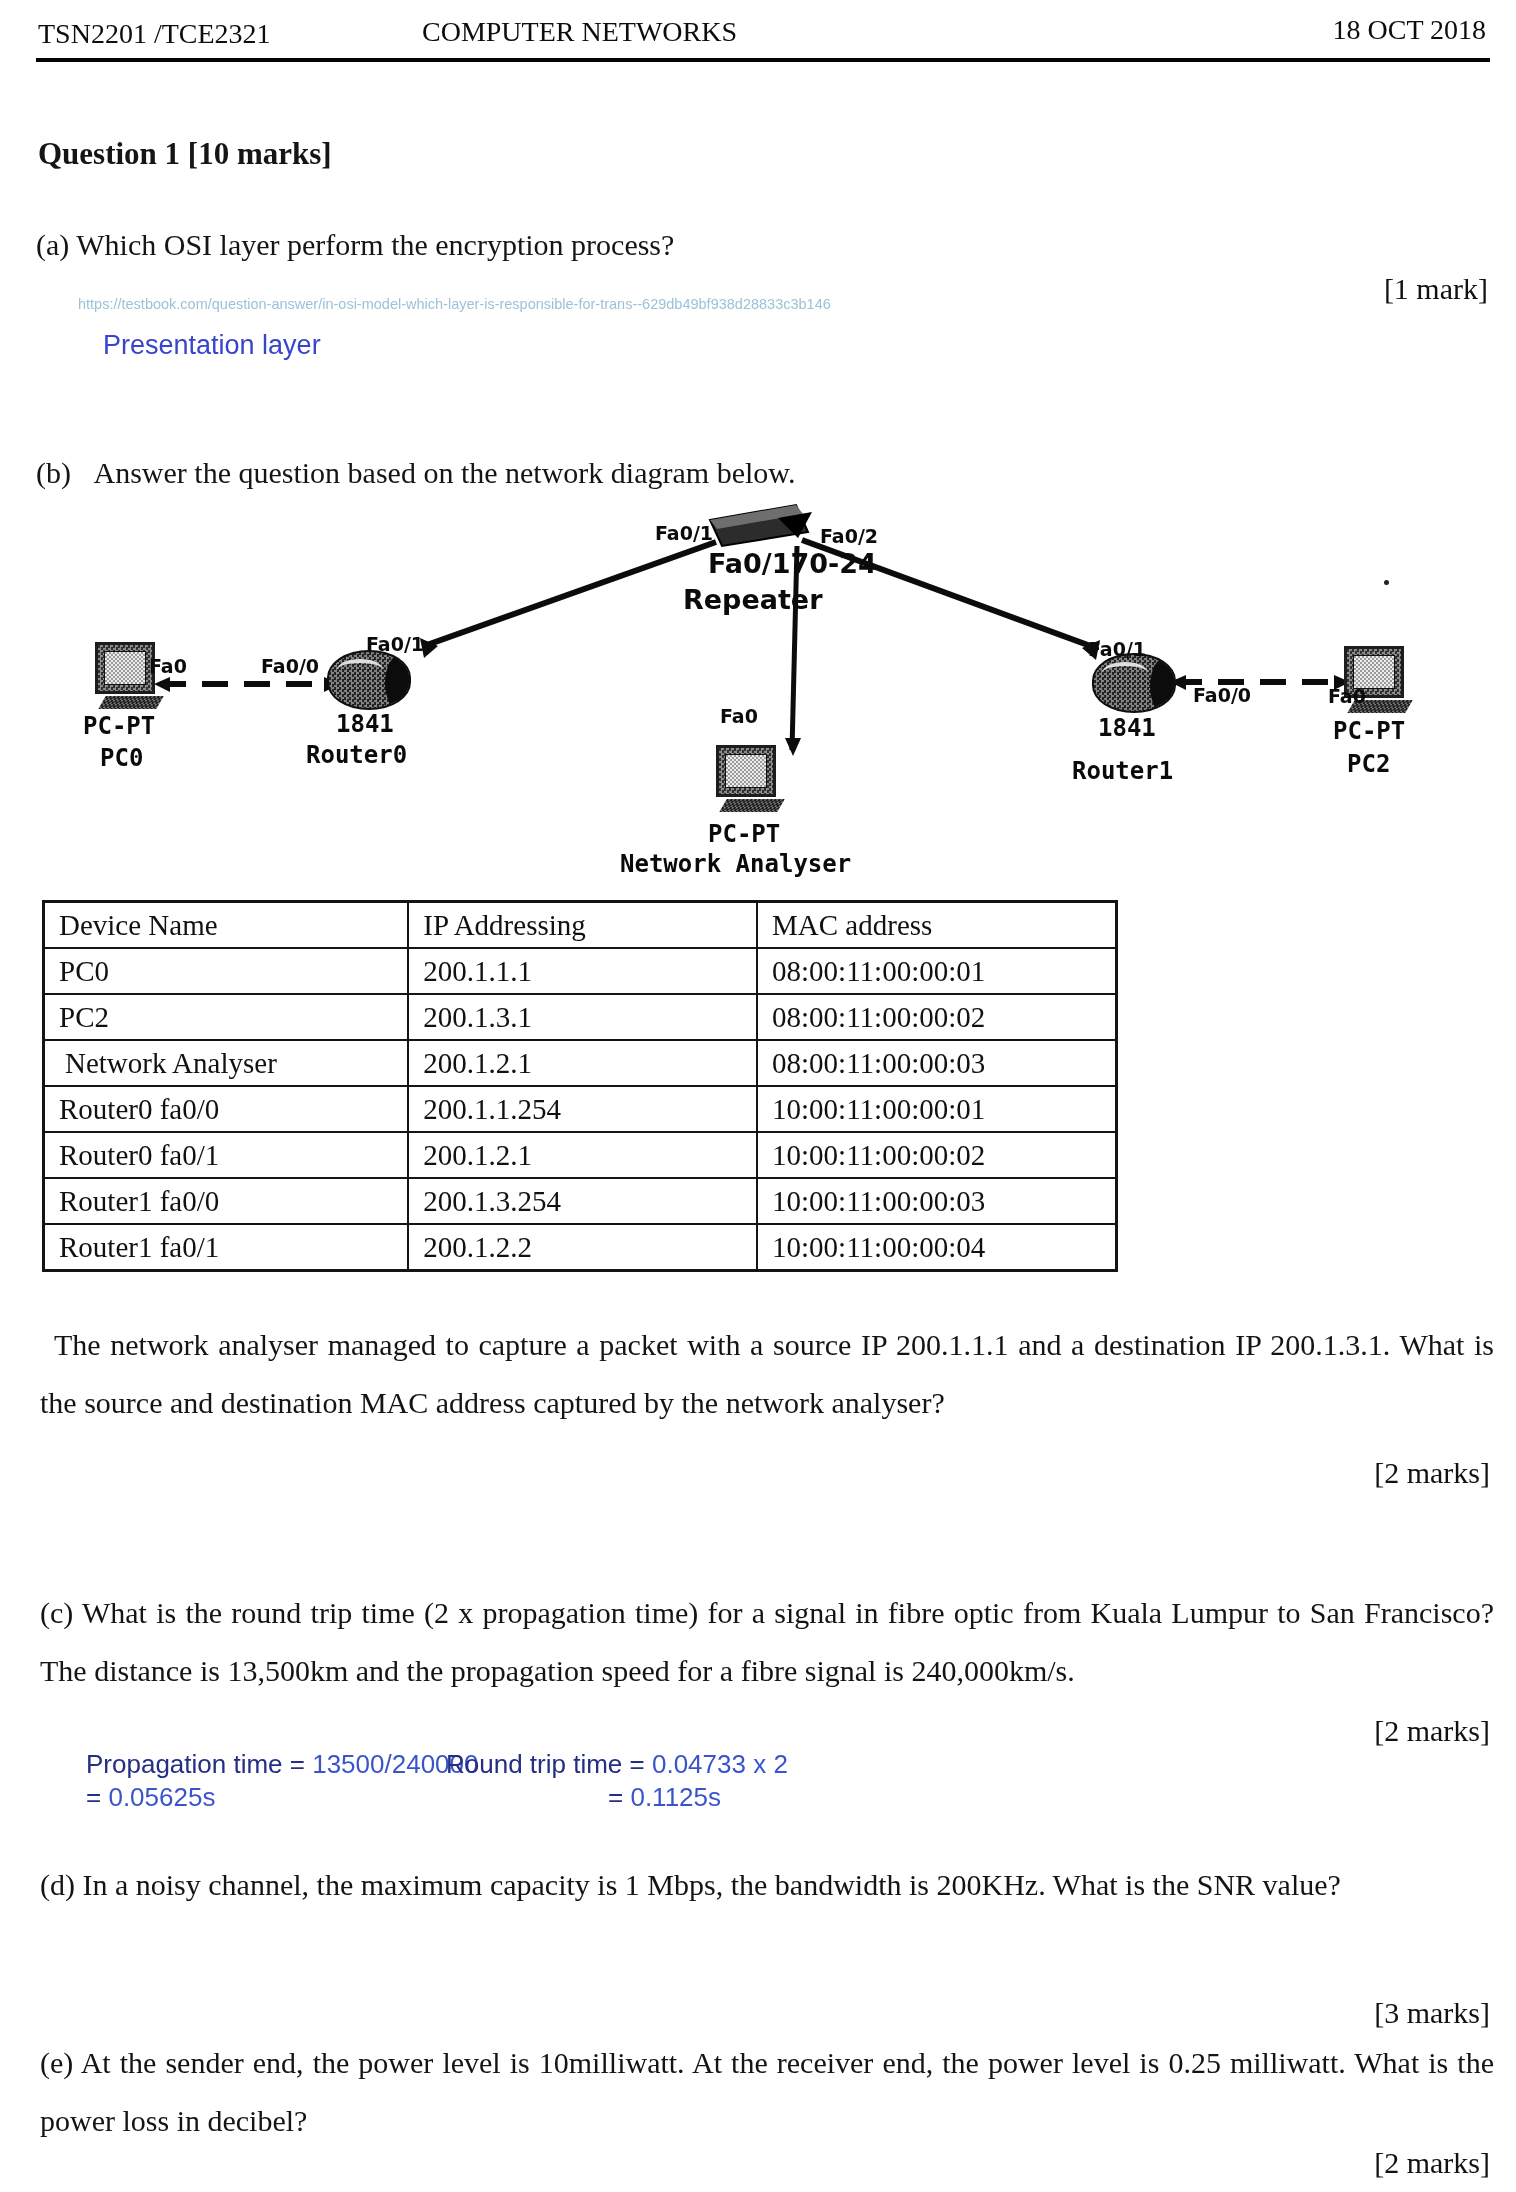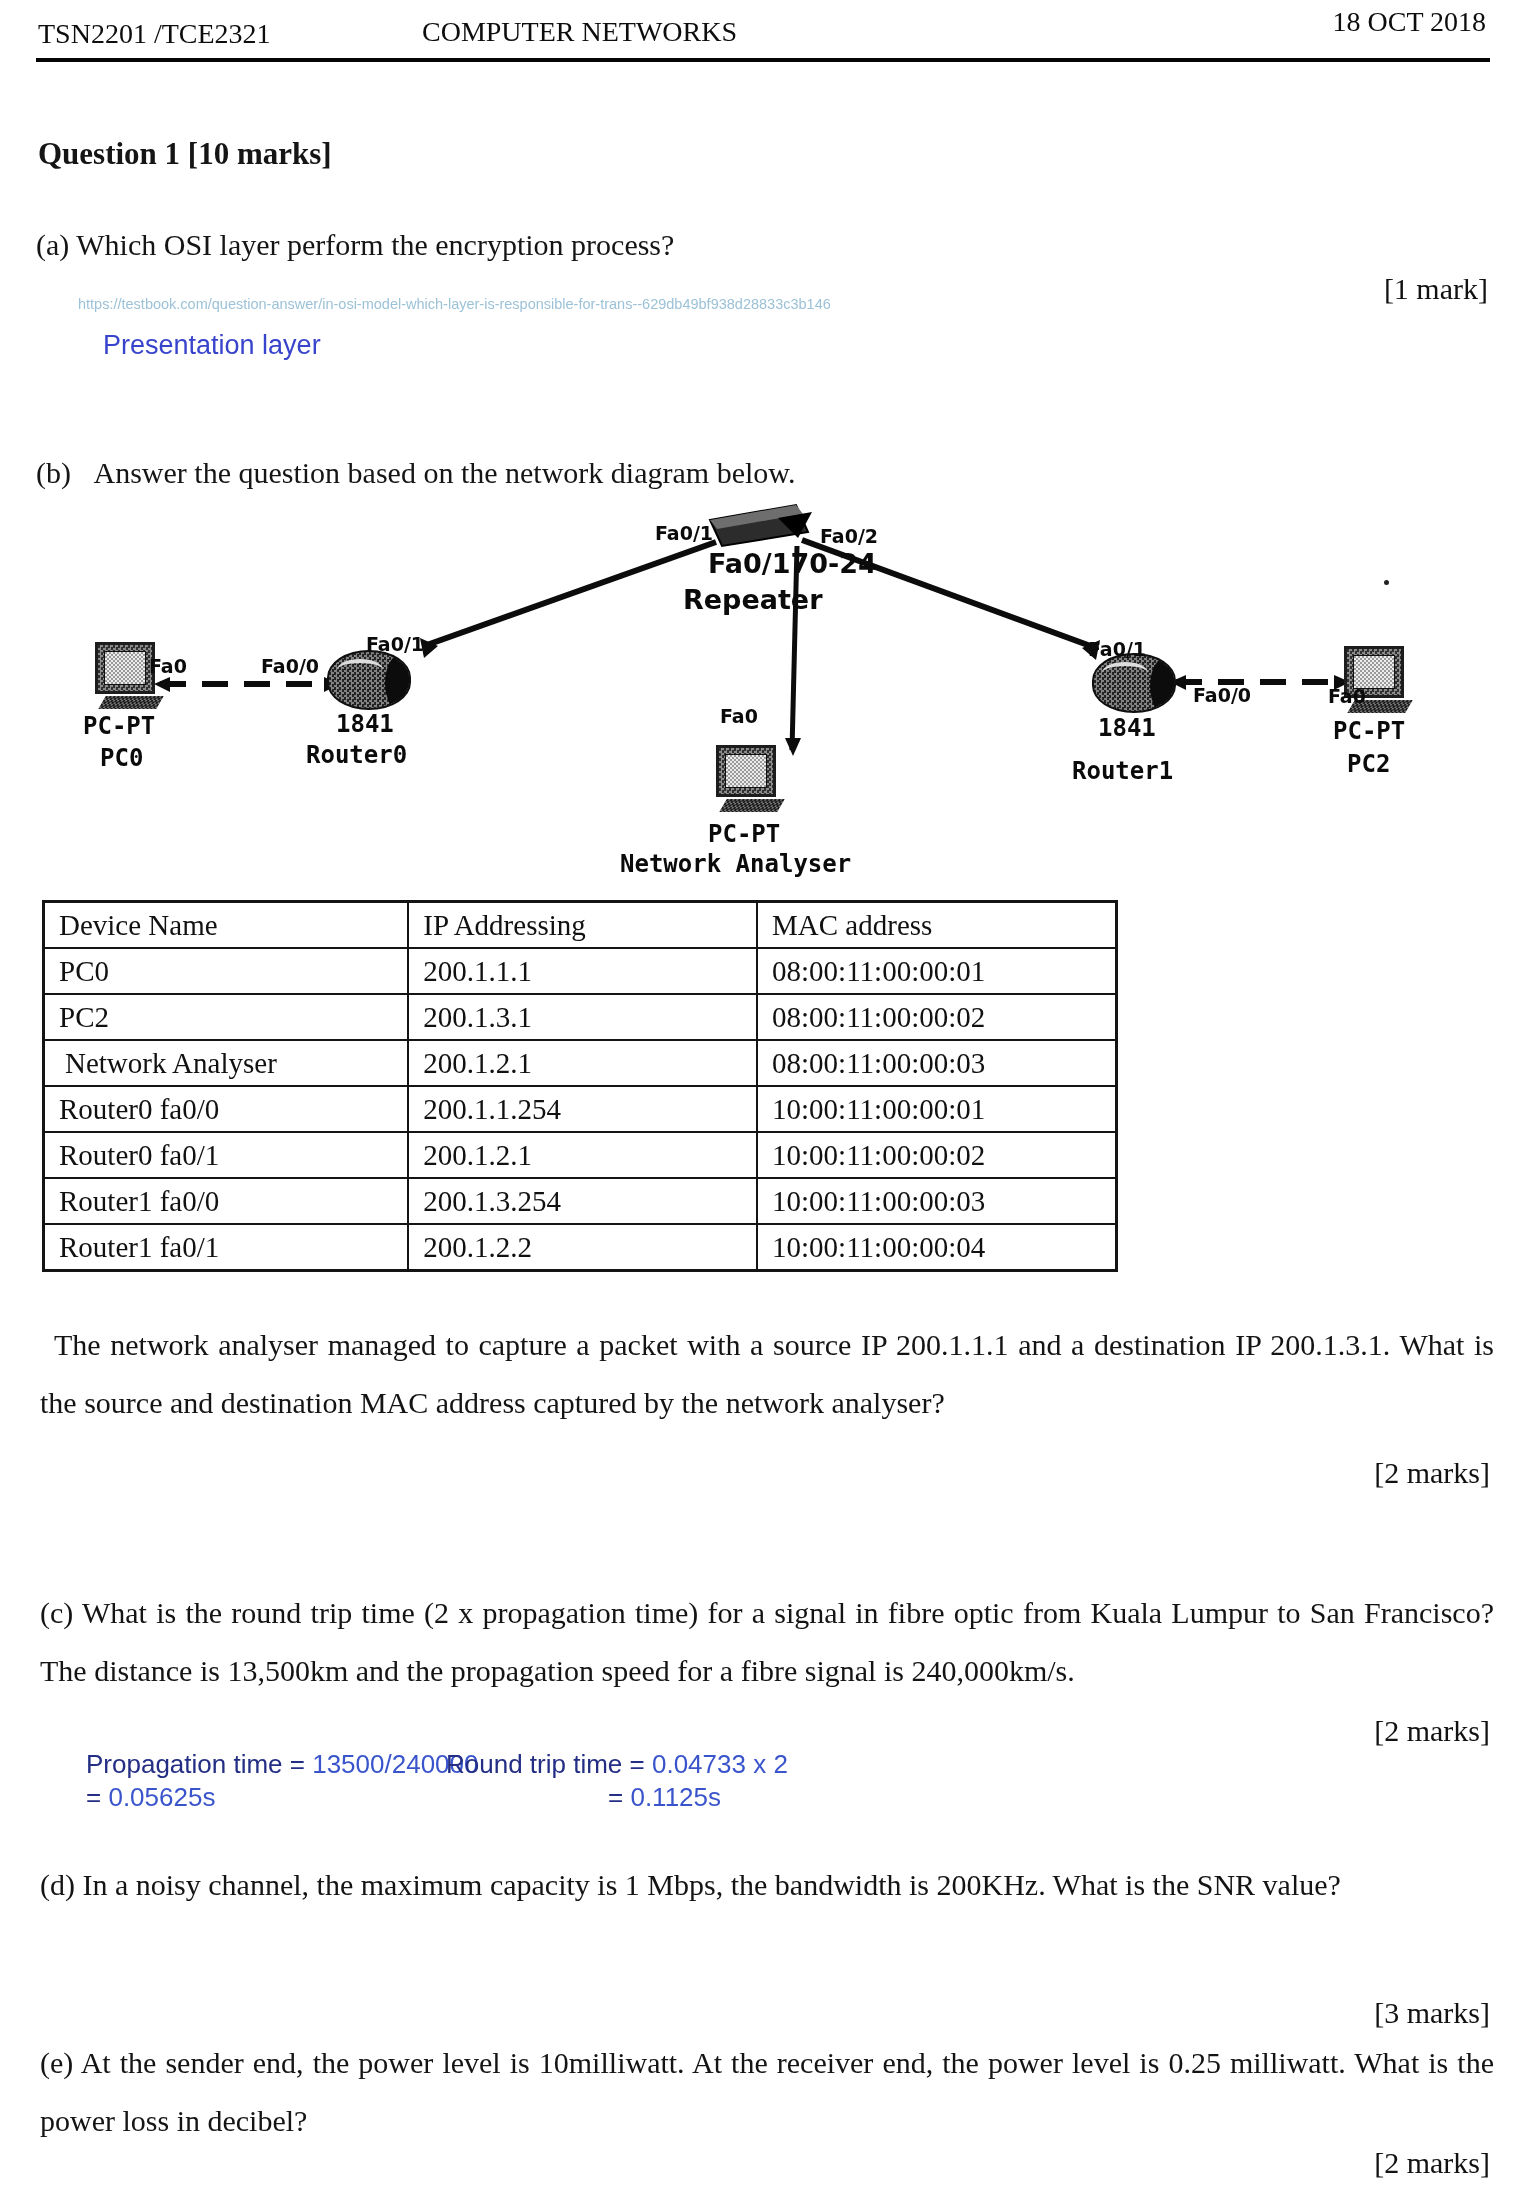--- a/index.html
+++ b/index.html
@@ -53,21 +53,21 @@
   .work .l2{display:block;}
   .dot{position:absolute;width:5px;height:5px;border-radius:50%;background:#222;}
 </style>
 </head>
 <body>
 
 <div class="page">
 
   <div class="abs hdr-text" style="left:38px;top:18px;">TSN2201 /TCE2321</div>
   <div class="abs hdr-text" style="left:422px;top:16px;">COMPUTER NETWORKS</div>
-  <div class="abs hdr-text" style="right:30px;top:6px;">18 OCT 2018</div>
+  <div class="abs hdr-text" style="right:30px;top:14px;">18 OCT 2018</div>
   <div class="rule" style="left:36px;right:26px;top:58px;height:4px;"></div>
 
   <div class="abs qhead" style="left:38px;top:136px;">Question 1 [10 marks]</div>
 
   <div class="abs qline" style="left:36px;top:228px;">(a) Which OSI layer perform the encryption process?</div>
   <div class="abs marks" style="right:28px;top:272px;">[1 mark]</div>
   <div class="abs url" style="left:78px;top:296px;">https://testbook.com/question-answer/in-osi-model-which-layer-is-responsible-for-trans--629db49bf938d28833c3b146</div>
   <div class="abs ans-a" style="left:103px;top:330px;">Presentation layer</div>
 
   <div class="abs qline" style="left:36px;top:456px;">(b)&nbsp;&nbsp;&nbsp;Answer the question based on the network diagram below.</div>

